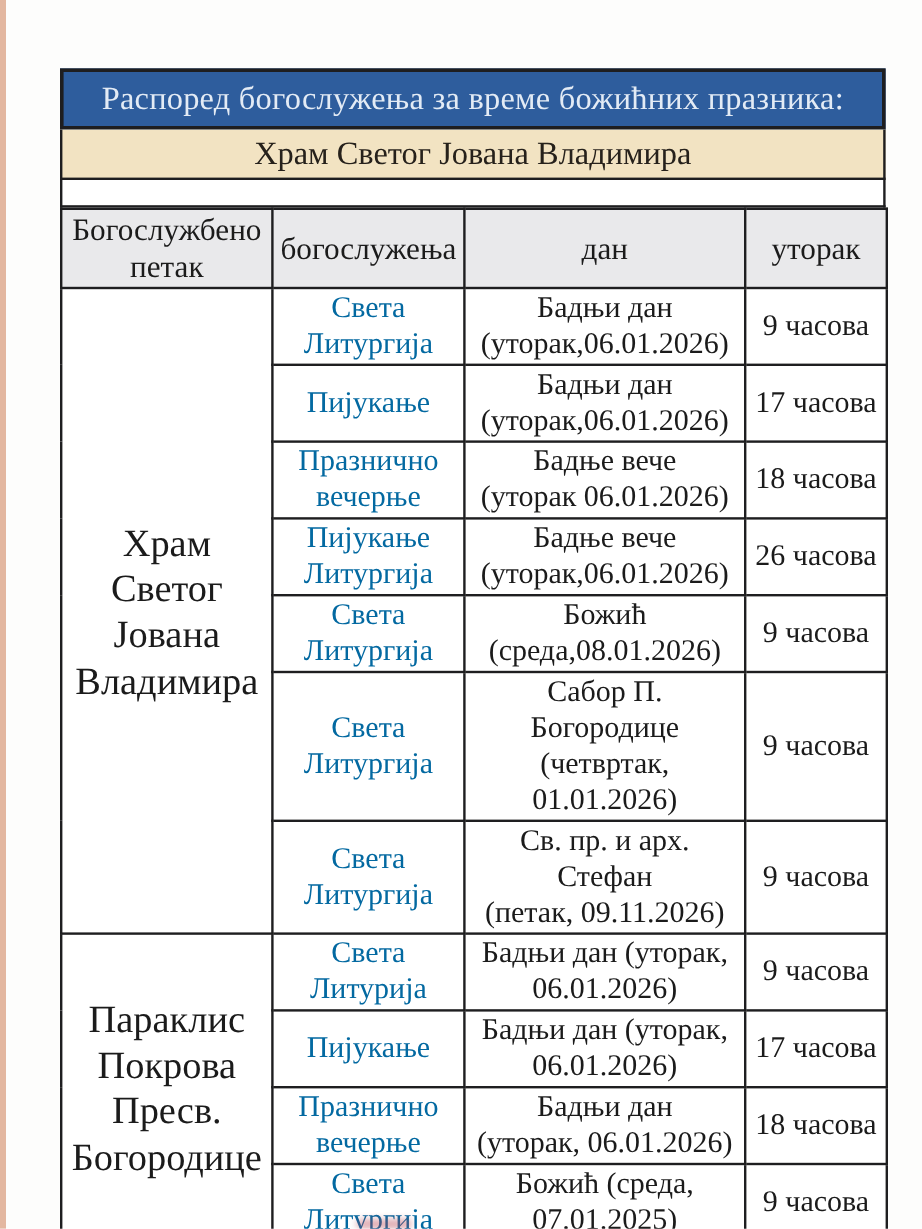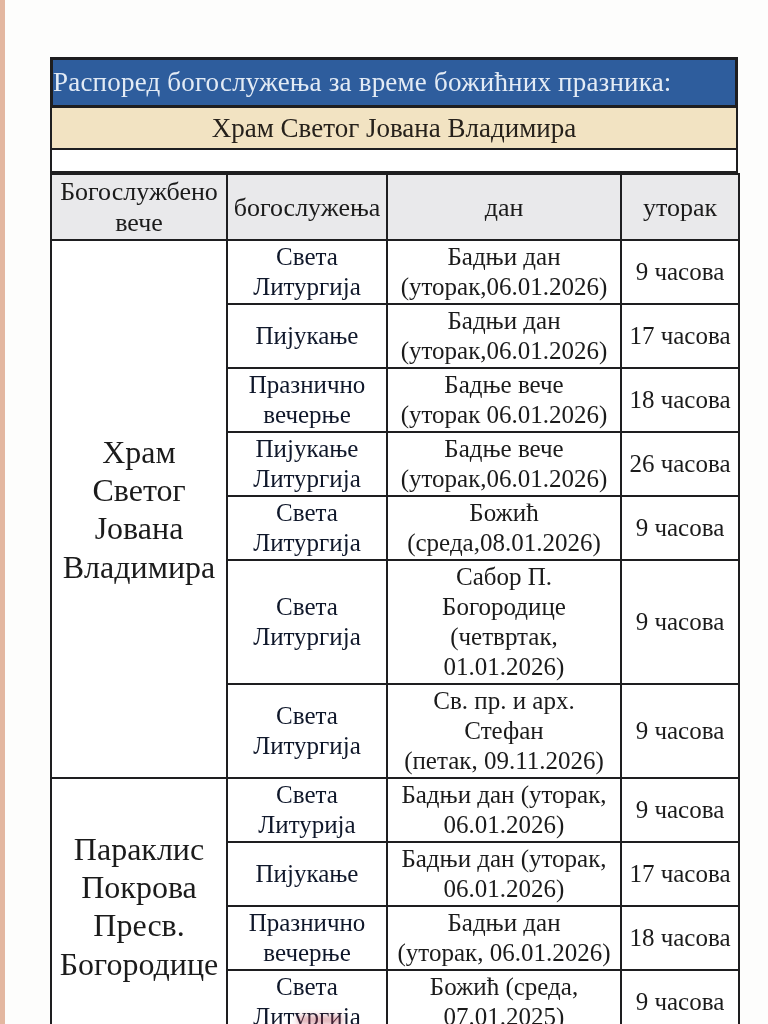--- a/index.html
+++ b/index.html
@@ -14,21 +14,21 @@
     position:absolute; left:0; top:0; width:5px; height:1024px;
     background:#e3b7a0;
   }
   .sheet {
     position:absolute; left:50px; top:57px; width:688px;
   }
   .title-bar {
     background:#2e5d9d;
     border:3px solid #1e1e20;
     height:51px;
-    display:flex; align-items:center; 
+    display:flex; align-items:center; justify-content:center;
     color:#e3ebf5;
     font-size:27px;
     letter-spacing:0.2px;
   }
   .subtitle-bar {
     background:#f2e3c2;
     border:2px solid #1e1e20;
     border-top:none;
     height:42px;
     display:flex; align-items:center; justify-content:center;
@@ -59,21 +59,21 @@
     color:#1b1b1b;
     white-space:pre-line;
     padding:1px 2px;
     background:#ffffff;
   }
   .schedule thead th {
     background:#e9e9eb;
     font-weight:normal;
     font-size:26px;
   }
-  .schedule td.service { color:#0f172a;margin-left:21px; }
+  .schedule td.service { color:#0369a1;margin-left:21px; }
   .schedule td.place   { font-size:32px; }
   .cutoff-artifact {
     position:absolute; left:297px; top:1016px; width:46px; height:8px;
     background:#b6404e;
     opacity:0.45;
     filter:blur(3px);
     border-radius:4px;
   }
 </style>
 </head>
@@ -96,21 +96,21 @@
   <table class="schedule">
     <colgroup>
       <col class="c-place">
         <col class="c-service">
         <col class="c-day">
         <col class="c-time">
     </colgroup>
     <thead>
       <tr style="height:60px;">
         <th>Богослужбено
-вече</th>
+петак</th>
         <th>богослужења</th>
         <th>дан</th>
         <th>уторак</th>
       </tr>
     </thead>
     <tbody>
 
       <tr style="height:64px;">
         <td class="place" rowspan="7">Храм Светог
 Јована

